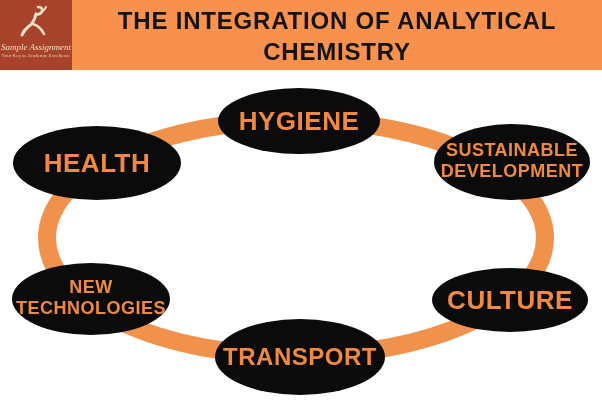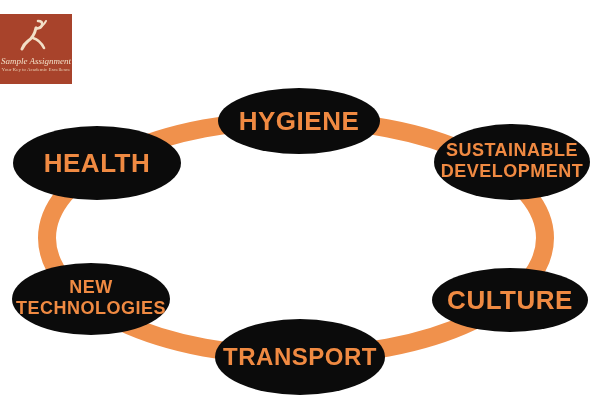--- a/index.html
+++ b/index.html
@@ -37,21 +37,20 @@
   }
   
   .logo {
     position: absolute;
     top: 0; left: 0;
     width: 72px;
     height: 70px;
     background: #A8432B;
     text-align: center;
     color: #F2DFC7;
-    margin-top: 14px;
   }
   .logo svg {
     display: block;
     margin: 4px auto 0 auto;
   }
   .logo-name {
     font-family: "Liberation Serif", serif;
     font-style: italic;
     font-size: 9px;
     line-height: 10px;
@@ -122,20 +121,26 @@
       <ellipse class="node-ellipse" cx="510" cy="300" rx="78" ry="32"></ellipse>
       <text class="node-label fs26" x="510" y="309">CULTURE</text>
     </g>
 
     <g>
       <ellipse class="node-ellipse" cx="300" cy="357" rx="85" ry="38"></ellipse>
       <text class="node-label fs24" x="300" y="365">TRANSPORT</text>
     </g>
   </svg>
 
+  <div class="banner">
+    <div class="title">
+      <div>THE INTEGRATION OF ANALYTICAL</div>
+      <div>CHEMISTRY</div>
+    </div>
+  </div>
 
   <div class="logo">
     <svg width="34" height="38" viewBox="0 0 34 38">
       <g fill="none" stroke="#F2DFC7" stroke-linecap="round">
         <path d="M19,3 q5,0 4,4 q-1,4 -6,3" stroke-width="2.6"></path>
         <path d="M17,10 q-2,9 -8,13 q-4,3 -6,8" stroke-width="3"></path>
         <path d="M14,20 q7,2 11,10" stroke-width="2.6"></path>
         <path d="M17,11 q7,-2 10,-8" stroke-width="2"></path>
       </g>
     </svg>

